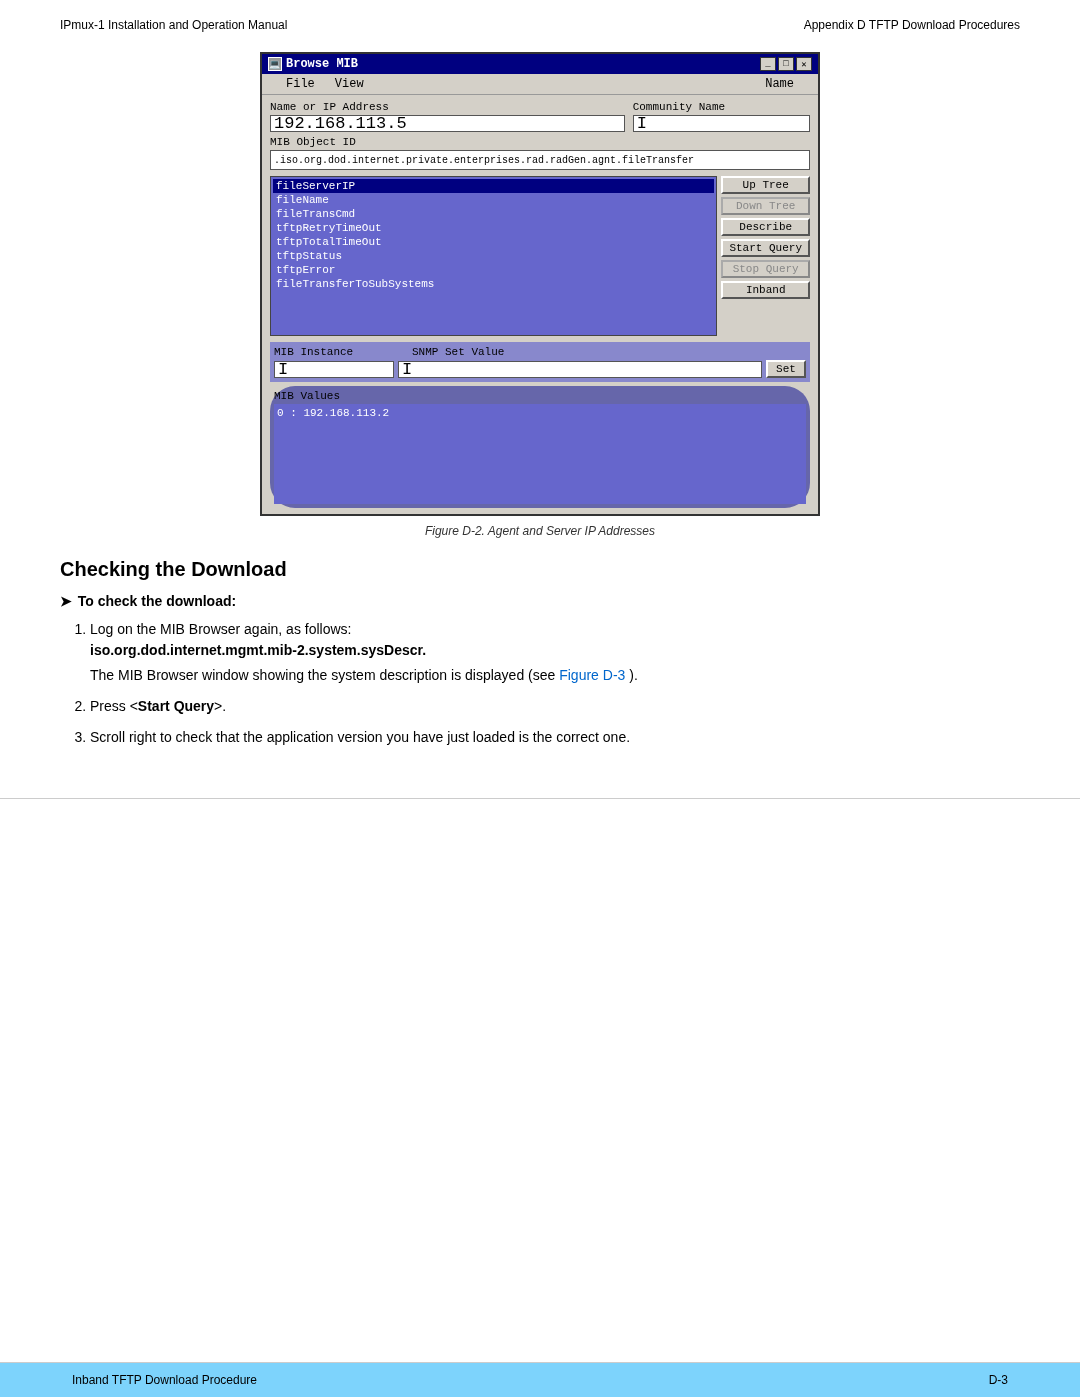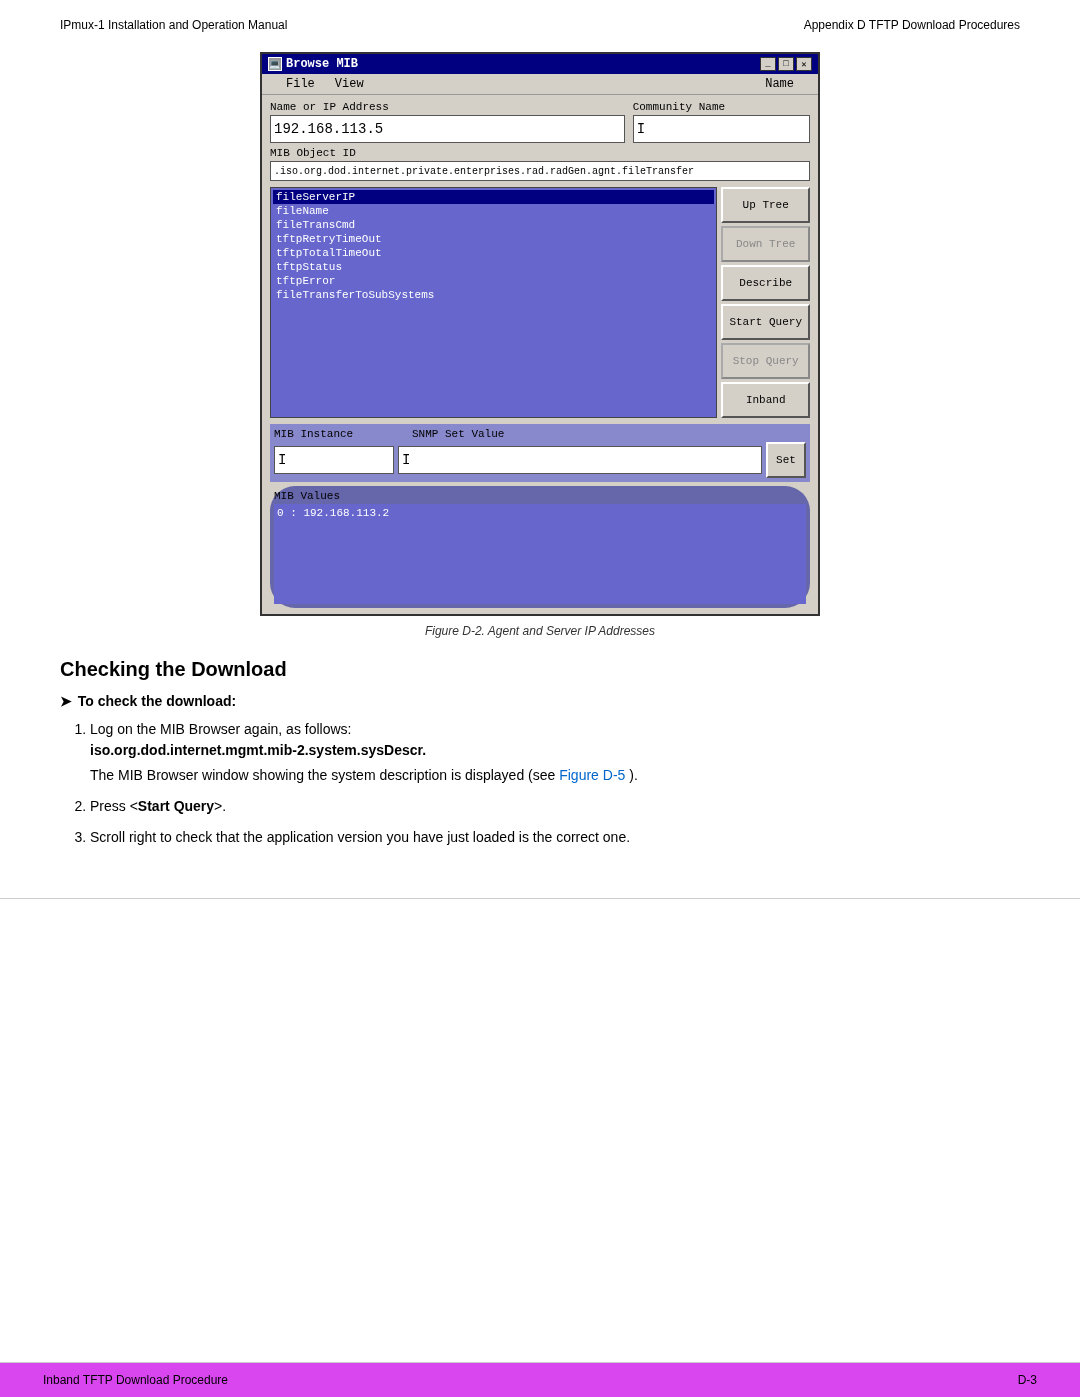--- a/index.html
+++ b/index.html
@@ -115,23 +115,23 @@
 
     .mib-label {
       font-size: 11px;
       color: #000;
       margin-bottom: 2px;
     }
 
     .mib-input {
       background: #fff;
       border: 1px solid #555;
-      height: 28px;
-      font-family: 'Courier New', monospace;
-      font-size: 14px;
+      height: 17px;
+      font-family: 'Courier New', monospace;
+      font-size: 17px;
       padding: 1px 3px;
       color: #000;
     }
 
     .mib-section {
       margin-bottom: 6px;
     }
 
     .mib-oid-input {
       width: 100%;
@@ -177,21 +177,21 @@
       gap: 3px;
       min-width: 80px;
     }
 
     .mib-btn {
       background: #d4d0c8;
       border: 2px solid;
       border-color: #fff #555 #555 #fff;
       font-family: 'Courier New', monospace;
       font-size: 11px;
-      padding: 10px 6px;
+      padding: 1px 6px;
       cursor: pointer;
       text-align: center;
       color: #000;
       min-width: 75px;
     }
 
     .mib-btn:disabled, .mib-btn.disabled {
       color: #888;
       border-color: #aaa #888 #888 #aaa;
     }
@@ -280,25 +280,25 @@
       text-decoration: none;
     }
 
     .page-footer {
       position: fixed;
       bottom: 0;
       left: 0;
       right: 0;
       display: flex;
       justify-content: space-between;
-      padding: 10px 43px;
+      padding: 10px 72px;
       border-top: 1px solid #ccc;
       font-size: 12px;
       color: #000;
-      background: #d946ef;
+      background: #7dd3fc;
       gap: 48px;
     }
 
     .hr-line {
       border: none;
       border-top: 1px solid #ccc;
       margin: 20px 0;
     }
   </style>
 </head>
@@ -404,21 +404,21 @@
     <strong>To check the download:</strong>
   </div>
 
   <ol class="numbered-list">
     <li>
       <span>Log on the MIB Browser again, as follows:
         <br><strong>iso.org.dod.internet.mgmt.mib-2.system.sysDescr.</strong>
       </span>
       <div class="sub-para">
         <span>The MIB Browser window showing the system description is displayed (see</span>
-        <a href="#" class="link-text">Figure D-5</a>
+        <a href="#" class="link-text">Figure D-3</a>
         <span>).</span>
       </div>
     </li>
     <li>
       <span>Press &lt;<strong>Start Query</strong>&gt;.</span>
     </li>
     <li>
       <span>Scroll right to check that the application version you have just loaded is the correct one.</span>
     </li>
   </ol>

